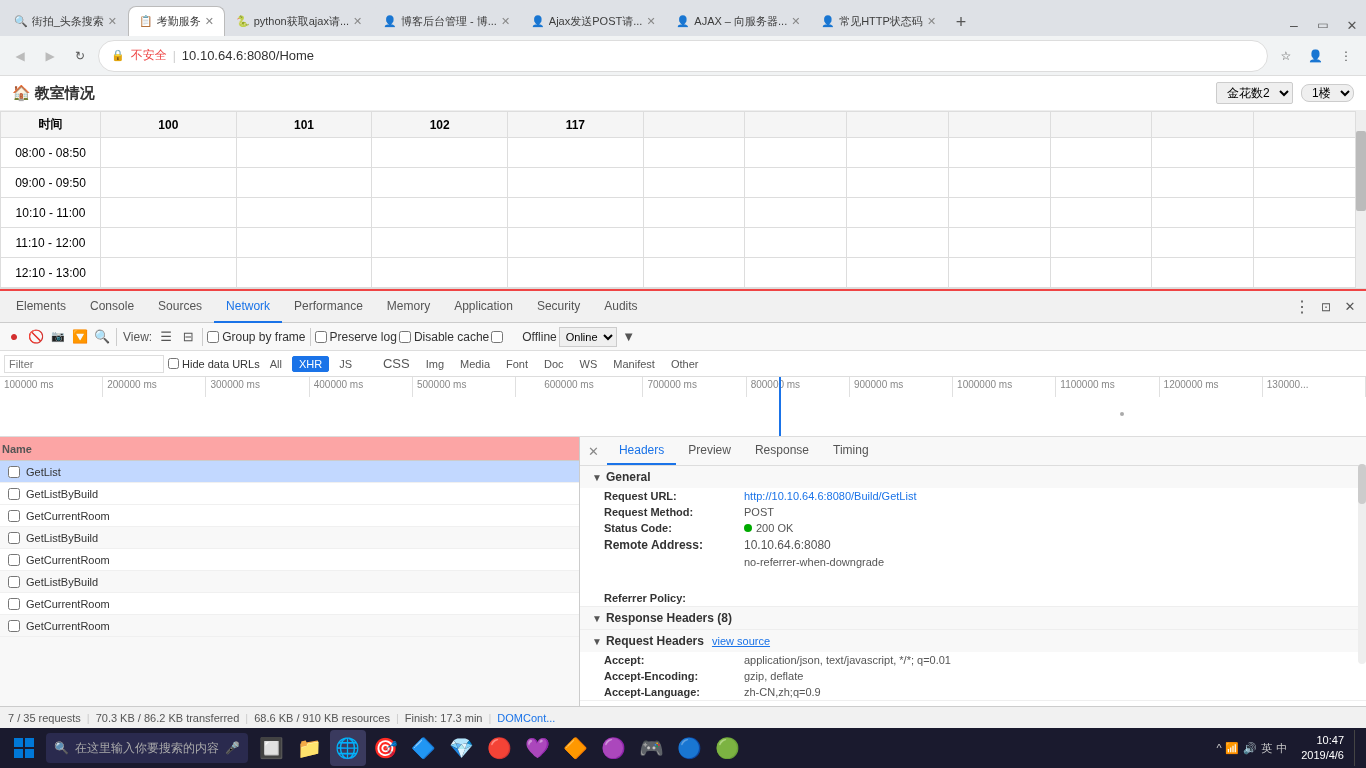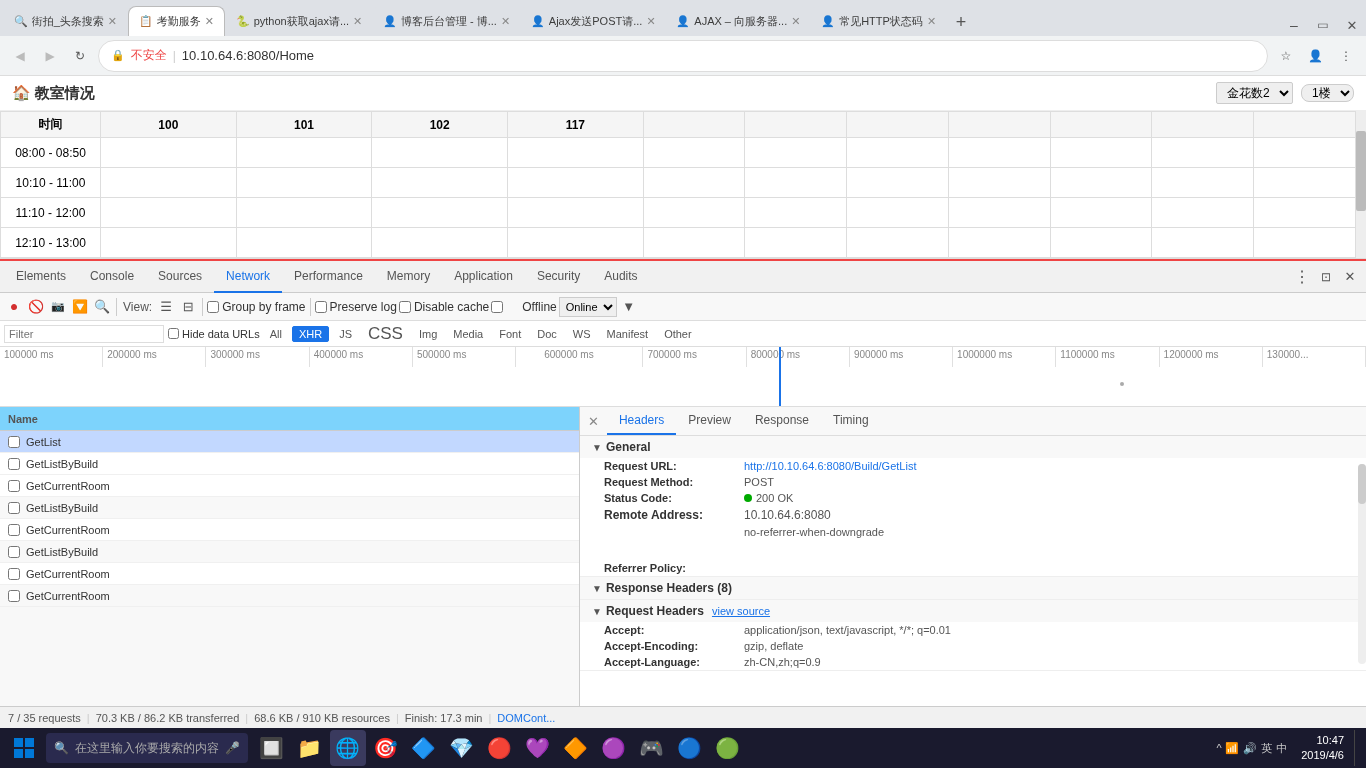--- a/index.html
+++ b/index.html
@@ -99,20 +99,34 @@
               <th style="border:1px solid #ddd;padding:4px 8px;background:#f5f5f5;"></th>
               <th style="border:1px solid #ddd;padding:4px 8px;background:#f5f5f5;"></th>
               <th style="border:1px solid #ddd;padding:4px 8px;background:#f5f5f5;"></th>
               <th style="border:1px solid #ddd;padding:4px 8px;background:#f5f5f5;"></th>
               <th style="border:1px solid #ddd;padding:4px 8px;background:#f5f5f5;"></th>
             </tr>
           </thead>
           <tbody id="classroom-tbody">
           <tr>
                 <td style="font-size: 12px; border: 1px solid rgb(221, 221, 221); padding: 4px 8px; text-align: center;">08:00 - 08:50</td>
+                <td style="border: 1px solid rgb(221, 221, 221); padding: 4px 8px; height: 30px; min-width: 80px;"></td>
+                <td style="border: 1px solid rgb(221, 221, 221); padding: 4px 8px; height: 30px; min-width: 80px;"></td>
+                <td style="border: 1px solid rgb(221, 221, 221); padding: 4px 8px; height: 30px; min-width: 80px;"></td>
+                <td style="border: 1px solid rgb(221, 221, 221); padding: 4px 8px; height: 30px; min-width: 80px;"></td>
+                <td style="border: 1px solid rgb(221, 221, 221); padding: 4px 8px; height: 30px; min-width: 60px;"></td>
+                <td style="border: 1px solid rgb(221, 221, 221); padding: 4px 8px; height: 30px; min-width: 60px;"></td>
+                <td style="border: 1px solid rgb(221, 221, 221); padding: 4px 8px; height: 30px; min-width: 60px;"></td>
+                <td style="border: 1px solid rgb(221, 221, 221); padding: 4px 8px; height: 30px; min-width: 60px;"></td>
+                <td style="border: 1px solid rgb(221, 221, 221); padding: 4px 8px; height: 30px; min-width: 60px;"></td>
+                <td style="border: 1px solid rgb(221, 221, 221); padding: 4px 8px; height: 30px; min-width: 60px;"></td>
+                <td style="border: 1px solid rgb(221, 221, 221); padding: 4px 8px; height: 30px; min-width: 60px;"></td>
+              </tr>
+              <tr>
+                <td style="font-size: 12px; border: 1px solid rgb(221, 221, 221); padding: 4px 8px; text-align: center;">09:00 - 09:50</td>
                 <td style="border: 1px solid rgb(221, 221, 221); padding: 4px 8px; height: 30px; min-width: 80px;"></td>
                 <td style="border: 1px solid rgb(221, 221, 221); padding: 4px 8px; height: 30px; min-width: 80px;"></td>
                 <td style="border: 1px solid rgb(221, 221, 221); padding: 4px 8px; height: 30px; min-width: 80px;"></td>
                 <td style="border: 1px solid rgb(221, 221, 221); padding: 4px 8px; height: 30px; min-width: 80px;"></td>
                 <td style="border: 1px solid rgb(221, 221, 221); padding: 4px 8px; height: 30px; min-width: 60px;"></td>
                 <td style="border: 1px solid rgb(221, 221, 221); padding: 4px 8px; height: 30px; min-width: 60px;"></td>
                 <td style="border: 1px solid rgb(221, 221, 221); padding: 4px 8px; height: 30px; min-width: 60px;"></td>
                 <td style="border: 1px solid rgb(221, 221, 221); padding: 4px 8px; height: 30px; min-width: 60px;"></td>
                 <td style="border: 1px solid rgb(221, 221, 221); padding: 4px 8px; height: 30px; min-width: 60px;"></td>
                 <td style="border: 1px solid rgb(221, 221, 221); padding: 4px 8px; height: 30px; min-width: 60px;"></td>
@@ -222,21 +236,21 @@
 
       <div style="display:flex;align-items:center;background:#fff;border-bottom:1px solid #ddd;height:26px;padding:0 4px;gap:4px;flex-shrink:0;">
         <input type="text" placeholder="Filter" style="flex: 0 0 160px; border: 1px solid rgb(221, 221, 221); height: 18px; padding: 0px 4px; font-size: 11px;">
         <label style="display:flex;align-items:center;gap:3px;font-size:11px;color:#333;cursor:pointer;">
           <input type="checkbox" style="width: 11px; height: 11px;">
           <span>Hide data URLs</span>
         </label>
         <span style="padding:1px 6px;font-size:11px;background:transparent;border:none;cursor:pointer;color:#555;">All</span>
         <span style="padding:1px 6px;font-size:11px;background:#1a73e8;color:#fff;border:1px solid #1a73e8;cursor:pointer;border-radius:2px;">XHR</span>
         <span style="padding:1px 6px;font-size:11px;background:transparent;border:none;cursor:pointer;color:#555;">JS</span>
-        <span style="padding:1px 6px;font-size:17px;background:transparent;border:none;cursor:pointer;color:#555;">CSS</span>
+        <span style="padding:1px 6px;font-size:13px;background:transparent;border:none;cursor:pointer;color:#555;margin-left:15px;">CSS</span>
         <span style="padding:1px 6px;font-size:11px;background:transparent;border:none;cursor:pointer;color:#555;">Img</span>
         <span style="padding:1px 6px;font-size:11px;background:transparent;border:none;cursor:pointer;color:#555;">Media</span>
         <span style="padding:1px 6px;font-size:11px;background:transparent;border:none;cursor:pointer;color:#555;">Font</span>
         <span style="padding:1px 6px;font-size:11px;background:transparent;border:none;cursor:pointer;color:#555;">Doc</span>
         <span style="padding:1px 6px;font-size:11px;background:transparent;border:none;cursor:pointer;color:#555;">WS</span>
         <span style="padding:1px 6px;font-size:11px;background:transparent;border:none;cursor:pointer;color:#555;">Manifest</span>
         <span style="padding:1px 6px;font-size:11px;background:transparent;border:none;cursor:pointer;color:#555;">Other</span>
       </div>
 
       <div style="height:60px;background:#fff;border-bottom:1px solid #ddd;overflow:hidden;position:relative;flex-shrink:0;">
@@ -260,21 +274,21 @@
 
           <div style="position:absolute;top:0;bottom:0;width:2px;background:#1a73e8;left:57%;z-index:2;"></div>
 
           <div style="position:absolute;top:35px;left:82%;width:4px;height:4px;background:#aaa;border-radius:50%;"></div>
         </div>
       </div>
 
       <div style="display:flex;flex:1;overflow:hidden;">
 
         <div style="width:580px;flex-shrink:0;overflow-y:auto;border-right:1px solid #ccc;display:flex;flex-direction:column;">
-          <div style="display:flex;align-items:center;background:#7dd3fc;border-bottom:1px solid #ccc;height:24px;padding:0 8px;font-size:11px;color:#555;font-weight:bold;position:sticky;top:0;z-index:1;">
+          <div style="display:flex;align-items:center;background:#fca5a5;border-bottom:1px solid #ccc;height:24px;padding:0 2px;font-size:11px;color:#555;font-weight:bold;position:sticky;top:0;z-index:1;">
             <span>Name</span>
           </div>
           <div style="display:flex;align-items:center;height:22px;padding:0 8px;font-size:11px;color:#333;border-bottom:1px solid #f0f0f0;cursor:pointer;background:#c2d8ff;">
             <input type="checkbox" style="width: 12px; height: 12px; margin-right: 6px;">
             <span>GetList</span>
           </div>
           <div style="display:flex;align-items:center;height:22px;padding:0 8px;font-size:11px;color:#333;border-bottom:1px solid #f0f0f0;cursor:pointer;background:#fff;">
             <input type="checkbox" style="width: 12px; height: 12px; margin-right: 6px;">
             <span>GetListByBuild</span>
           </div>

